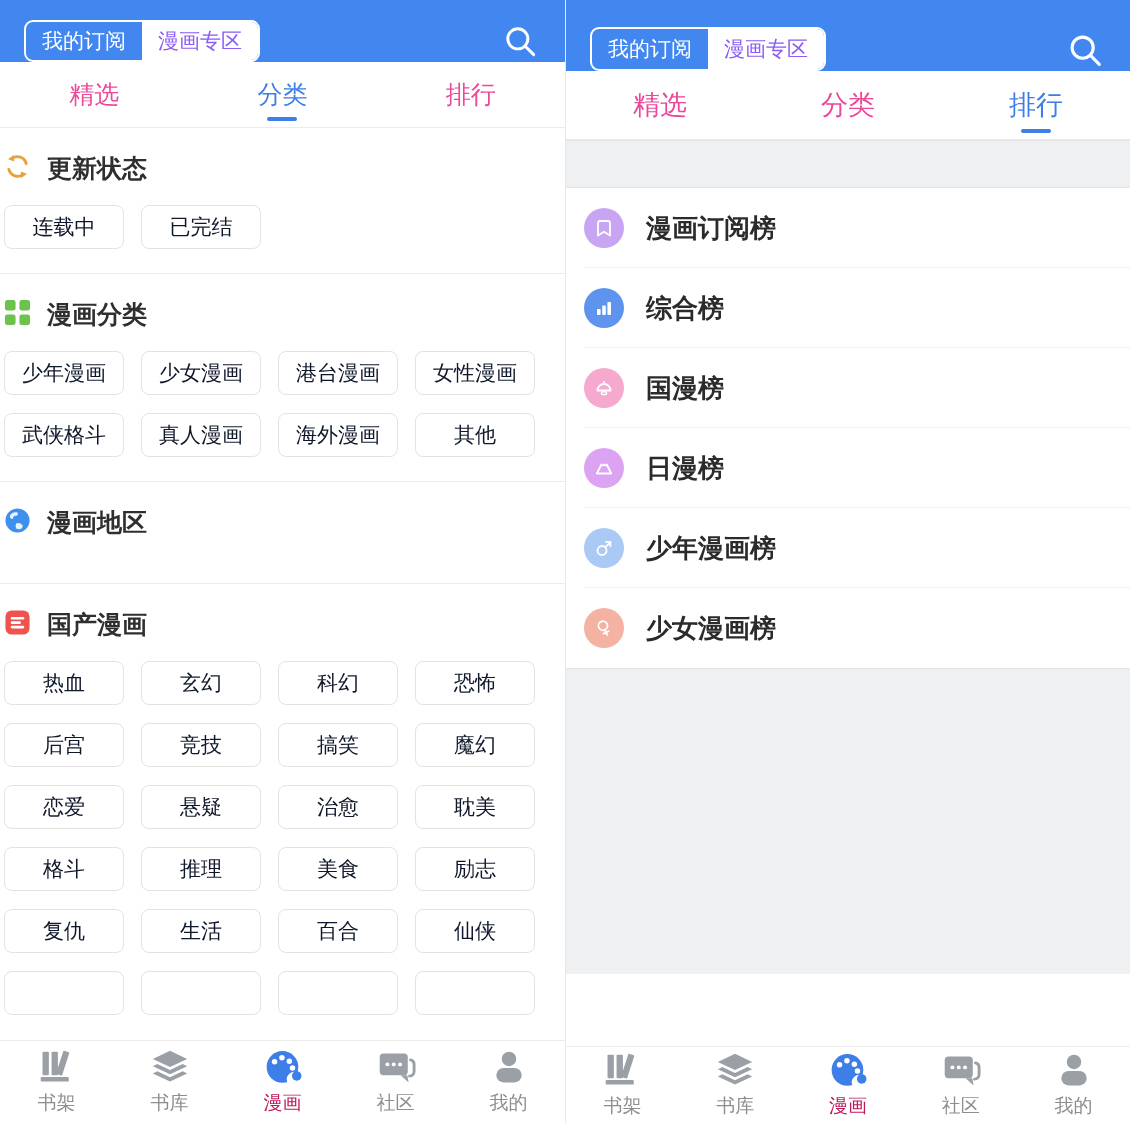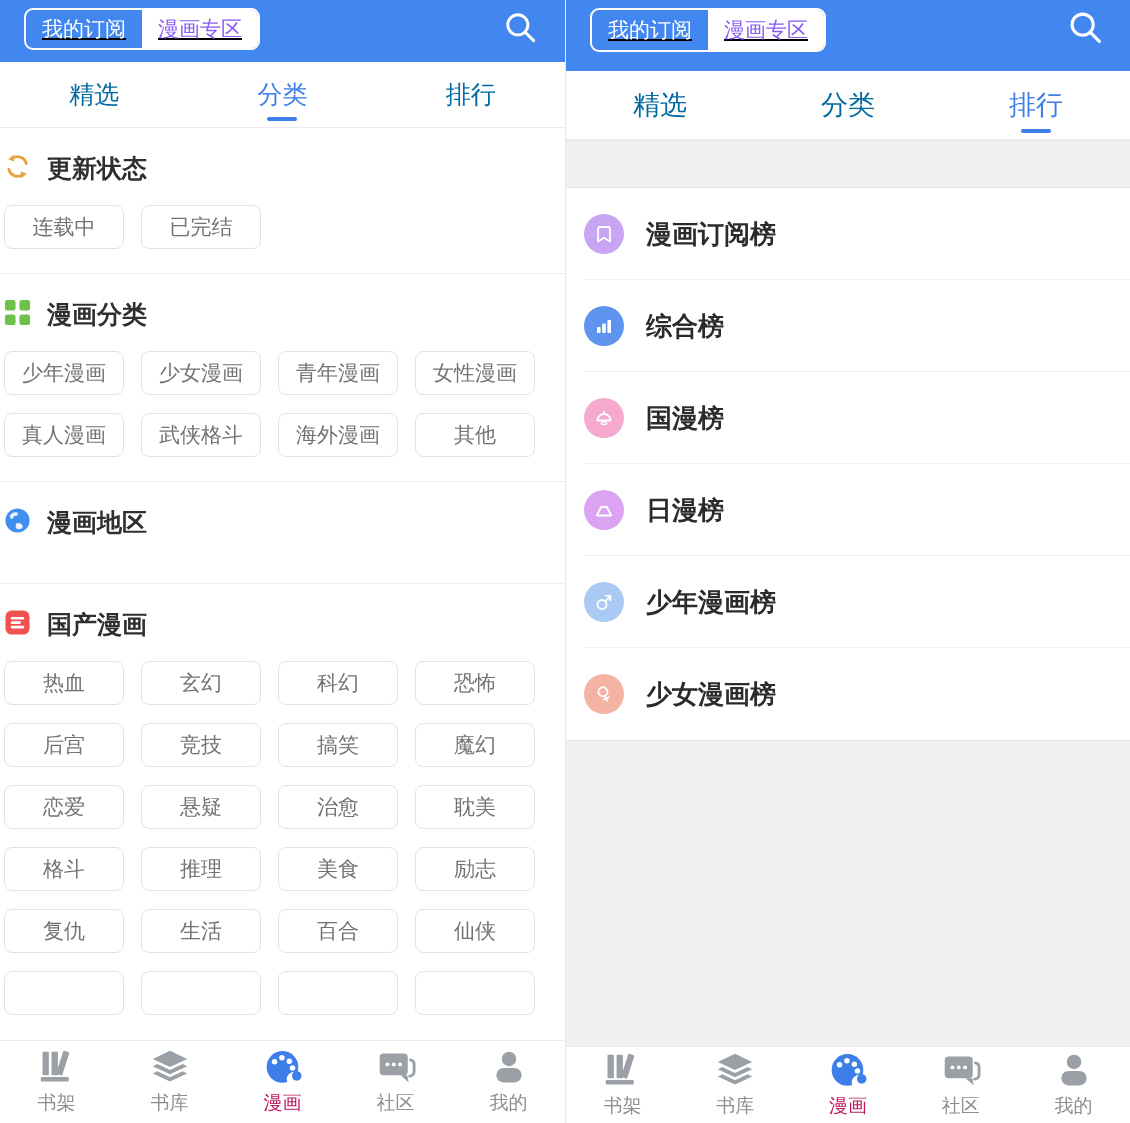--- a/index.html
+++ b/index.html
@@ -4,57 +4,57 @@
 <style>
   * { box-sizing: border-box; margin: 0; padding: 0; }
   html,body { width:1130px; height:1123px; overflow:hidden; background:#fff;
     font-family:"Liberation Sans","DejaVu Sans",sans-serif; }
 
   .panel { position:absolute; top:0; width:565px; height:1123px; overflow:hidden; background:#fff; }
   .panel.left  { left:0; }
   .panel.right { left:565px; border-left:1px solid #e9e9e9; }
 
   
-  .app-header { background:#4287f0; display:flex; align-items:flex-start;
-    justify-content:space-between; padding:8px 24px;text-decoration:underline; }
+  .app-header { background:#4287f0; display:flex; align-items:flex-end;
+    justify-content:space-between; padding:0 24px; }
   .left  .app-header { height:62px; }
   .right .app-header { height:71px; }
   .toggle { display:flex; border:2px solid #fff; border-radius:9px; overflow:hidden; height:42px; }
   .right .toggle { height:44px; }
   .toggle-seg { width:116px; display:flex; align-items:center; justify-content:center;
     font-size:21px; color:#fff; cursor:pointer; }
   .toggle-seg.seg-white { background:#fff; color:#8b5cf6; }
   .search-btn { width:40px; height:40px; display:flex; align-items:center; justify-content:center; }
 
   
   .tabbar { display:flex; background:#fff; border-bottom:1px solid #ebebeb; }
   .left  .tabbar { height:66px; }
   .right .tabbar { height:69px; }
   .tab { flex:1; position:relative; display:flex; align-items:center; justify-content:center;
-    font-size:25px; color:#0369a1; cursor:pointer; }
+    font-size:25px; color:#ec4899; cursor:pointer; }
   .right .tab { font-size:27px; }
   .tab.active { color:#3d7ee8; }
   .tab.active::after { content:""; position:absolute; bottom:6px; left:50%;
     transform:translateX(-50%); width:30px; height:4px; border-radius:2px; background:#3d7ee8; }
 
   
   .content-left { height:912px; overflow:hidden; background:#fff; }
   .section { padding:24px 4px 24px; border-bottom:1px solid #ededed; }
   .section.last { border-bottom:none; padding-bottom:0; }
   .section-head { display:flex; align-items:center; gap:16px; margin-bottom:20px; }
   .section-title { font-size:25px; font-weight:700; color:#2f2f2f; }
   .tag-grid { display:grid; grid-template-columns:repeat(4,120px); gap:18px 17px; }
   .tag { height:44px; border:1px solid #e3e3e3; border-radius:8px; background:#fff;
     display:flex; align-items:center; justify-content:center;
-    font-size:21px; color:#737373; cursor:pointer; }
+    font-size:21px; color:#0f172a; cursor:pointer; }
 
   
   .gray-strip { height:48px; background:#eff0f2; border-top:1px solid #e3e4e6; border-bottom:1px solid #e3e4e6; }
   .rank-list { background:#fff; }
-  .rank-item { height:92px; display:flex; align-items:center; padding:0 18px;
+  .rank-item { height:80px; display:flex; align-items:center; padding:0 18px;
     position:relative; cursor:pointer; }
   .rank-item:not(.no-div)::after { content:""; position:absolute; left:18px; right:0; bottom:0;
     height:1px; background:#f0f0f1; }
   .rank-icon { width:40px; height:40px; border-radius:50%; flex:0 0 40px;
     display:flex; align-items:center; justify-content:center; margin-right:22px; }
   .ri-0 { background:#c7a5f2; } .ri-1 { background:#5f94ee; } .ri-2 { background:#f6a9cf; }
   .ri-3 { background:#dca3f2; } .ri-4 { background:#aac9f5; } .ri-5 { background:#f4b3a2; }
   .rank-label { font-size:26px; font-weight:600; color:#2b2b2b; }
   .gray-bottom { height:306px; background:#eff0f2; border-top:1px solid #e3e4e6; }
 
@@ -122,24 +122,24 @@
               <rect x="1" y="16" width="11" height="11" rx="2.5"></rect>
               <rect x="16" y="16" width="11" height="11" rx="2.5"></rect>
             </g>
           </svg>
         </span>
         <span class="section-title">漫画分类</span>
       </div>
       <div class="tag-grid">
         <div class="tag">少年漫画</div>
         <div class="tag">少女漫画</div>
-        <div class="tag">青年漫画</div>
+        <div class="tag">港台漫画</div>
         <div class="tag">女性漫画</div>
+        <div class="tag">武侠格斗</div>
         <div class="tag">真人漫画</div>
-        <div class="tag">武侠格斗</div>
         <div class="tag">海外漫画</div>
         <div class="tag">其他</div>
       </div>
     </div>
 
     <div class="section">
       <div class="section-head">
         <span>
           <svg width="27" height="27" viewBox="0 0 28 28">
             <circle cx="14" cy="14" r="12.5" fill="#3f8fee"></circle>

